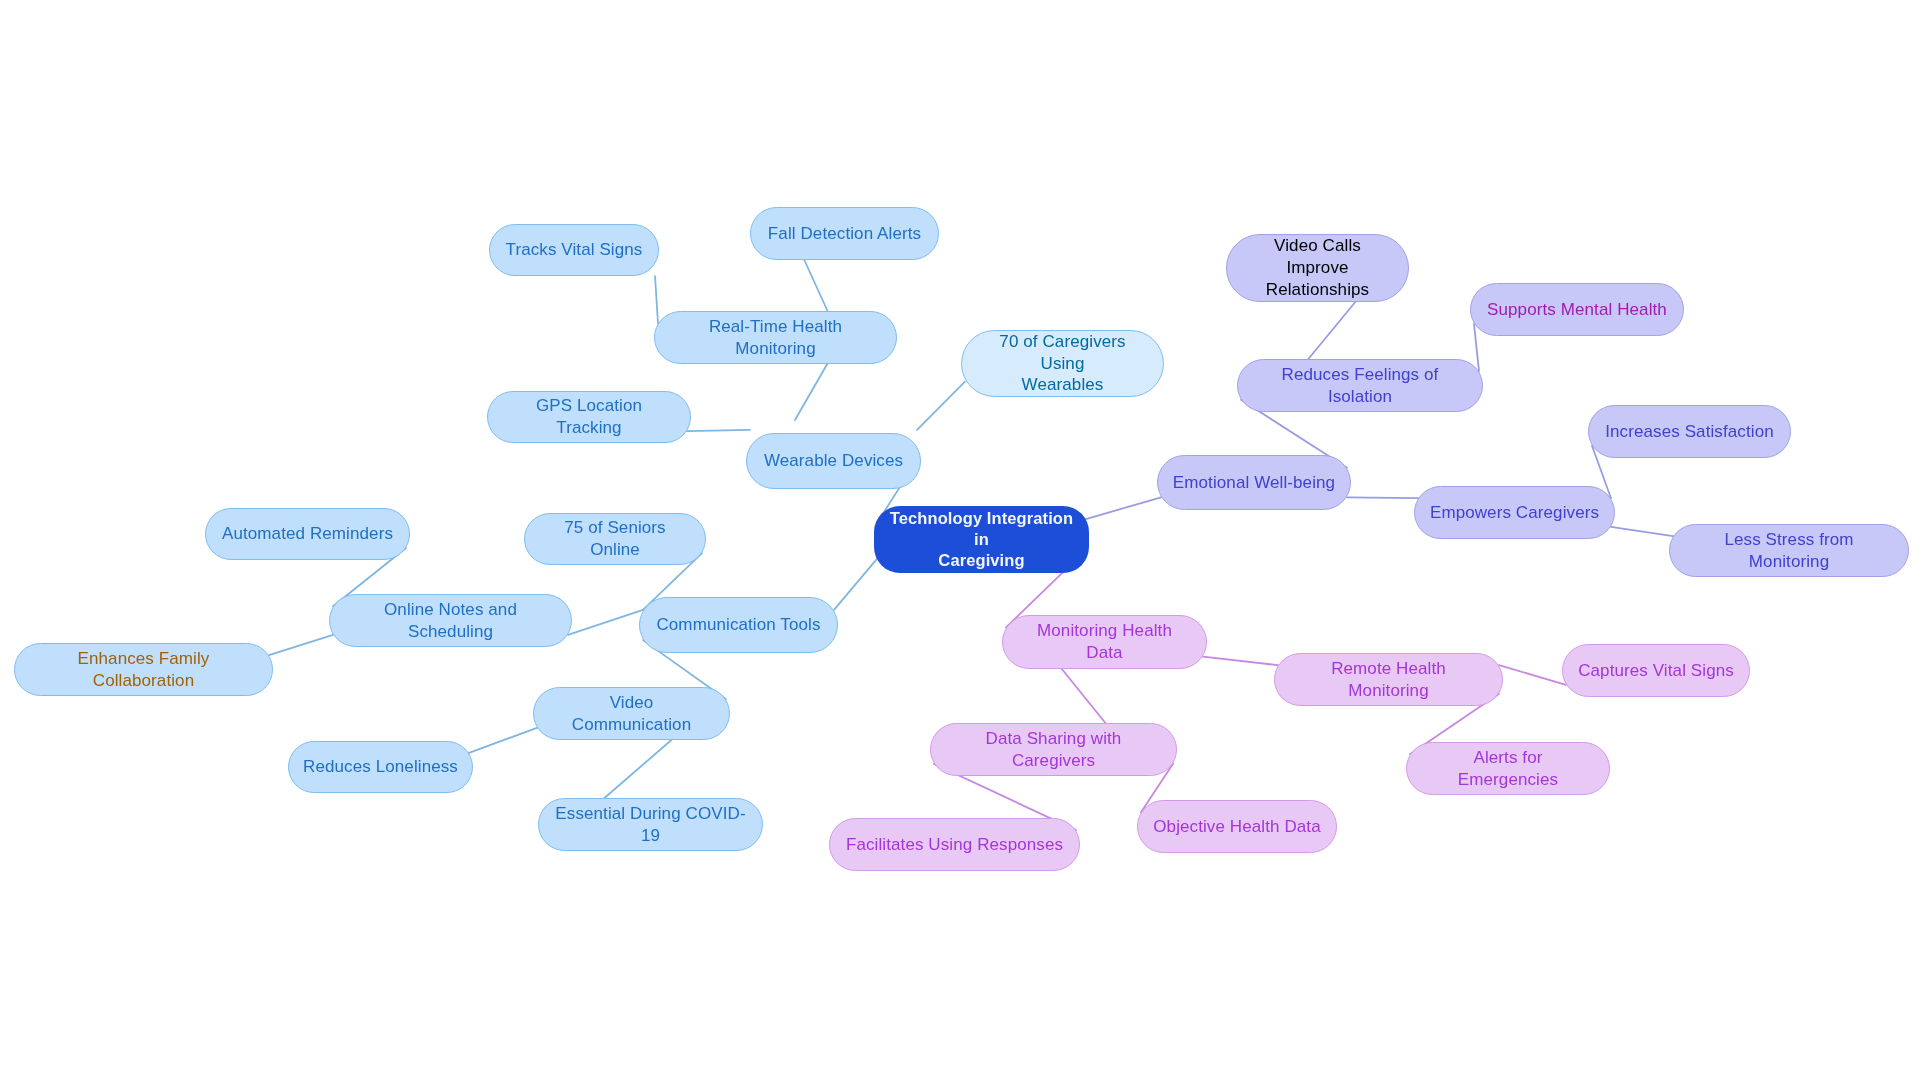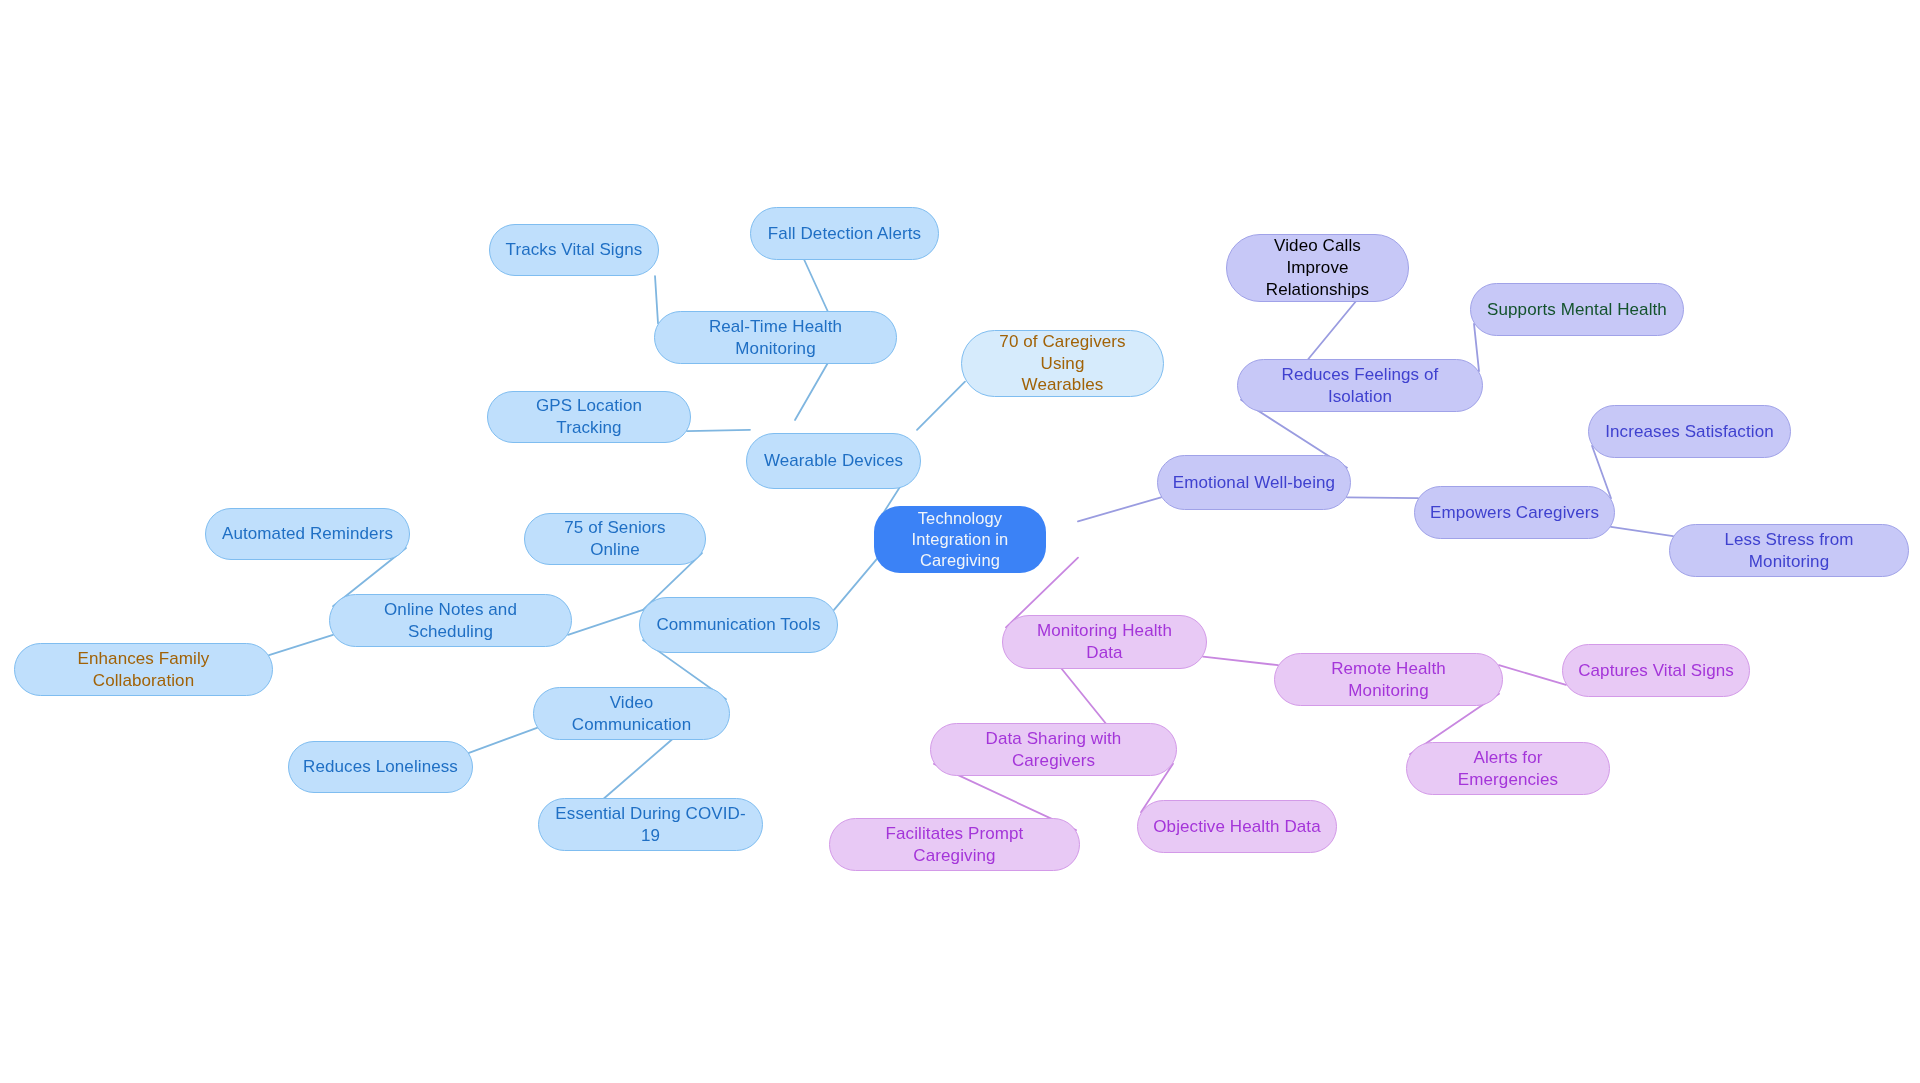--- a/index.html
+++ b/index.html
@@ -74,46 +74,46 @@
       <line x1="1611" y1="526.81" x2="1673" y2="536.19" stroke="#9a9ce0" stroke-width="1.8" stroke-linecap="round"></line>
       <line x1="1078" y1="557.59" x2="1006" y2="627.42" stroke="#c887e0" stroke-width="1.8" stroke-linecap="round"></line>
       <line x1="1059.4" y1="666" x2="1107.84" y2="726" stroke="#c887e0" stroke-width="1.8" stroke-linecap="round"></line>
       <line x1="934" y1="763.81" x2="1076" y2="830.19" stroke="#c887e0" stroke-width="1.8" stroke-linecap="round"></line>
       <line x1="1173" y1="763.81" x2="1141" y2="812.19" stroke="#c887e0" stroke-width="1.8" stroke-linecap="round"></line>
       <line x1="1203" y1="656.58" x2="1278" y2="665.19" stroke="#c887e0" stroke-width="1.8" stroke-linecap="round"></line>
       <line x1="1499" y1="665.19" x2="1566" y2="684.81" stroke="#c887e0" stroke-width="1.8" stroke-linecap="round"></line>
       <line x1="1499" y1="693.81" x2="1410" y2="754.19" stroke="#c887e0" stroke-width="1.8" stroke-linecap="round"></line>
     </svg>
   <div id="nodes-layer">
-      <div class="node root" style="left: 874px; top: 506px; width: 172px; height: 67px; background: #3b82f6; color: rgb(241, 245, 249);"><span>Technology Integration in
+      <div class="node root" style="left: 874px; top: 506px; width: 215px; height: 67px; background: #1d4ed8; color: rgb(241, 245, 249); font-weight: bold;"><span>Technology Integration in
 Caregiving</span></div>
       <div class="node lvl1" style="left: 746px; top: 417px; width: 175px; height: 56px; background: rgb(191, 223, 252); border-color: rgb(127, 189, 240); color: rgb(31, 111, 196); margin-top: 16px;"><span>Wearable Devices</span></div>
       <div class="node lvl2" style="left: 654px; top: 311px; width: 243px; height: 53px; background: rgb(191, 223, 252); border-color: rgb(127, 189, 240); color: rgb(31, 111, 196);"><span>Real-Time Health Monitoring</span></div>
       <div class="node lvl3" style="left: 489px; top: 224px; width: 170px; height: 52px; background: rgb(191, 223, 252); border-color: rgb(127, 189, 240); color: rgb(31, 111, 196);"><span>Tracks Vital Signs</span></div>
       <div class="node lvl3" style="left: 750px; top: 207px; width: 189px; height: 53px; background: rgb(191, 223, 252); border-color: rgb(127, 189, 240); color: rgb(31, 111, 196);"><span>Fall Detection Alerts</span></div>
       <div class="node lvl2" style="left: 487px; top: 391px; width: 204px; height: 52px; background: rgb(191, 223, 252); border-color: rgb(127, 189, 240); color: rgb(31, 111, 196);"><span>GPS Location Tracking</span></div>
-      <div class="node lvl2" style="left: 961px; top: 330px; width: 203px; height: 67px; background: rgb(214, 235, 252); border-color: rgb(127, 189, 240); color: #a16207;"><span>70 of Caregivers Using
+      <div class="node lvl2" style="left: 961px; top: 330px; width: 203px; height: 67px; background: rgb(214, 235, 252); border-color: rgb(127, 189, 240); color: #0369a1;"><span>70 of Caregivers Using
 Wearables</span></div>
       <div class="node lvl1" style="left: 639px; top: 597px; width: 199px; height: 56px; background: rgb(191, 223, 252); border-color: rgb(127, 189, 240); color: rgb(31, 111, 196);"><span>Communication Tools</span></div>
       <div class="node lvl2" style="left: 329px; top: 594px; width: 243px; height: 53px; background: rgb(191, 223, 252); border-color: rgb(127, 189, 240); color: rgb(31, 111, 196);"><span>Online Notes and Scheduling</span></div>
       <div class="node lvl3" style="left: 205px; top: 508px; width: 205px; height: 52px; background: rgb(191, 223, 252); border-color: rgb(127, 189, 240); color: rgb(31, 111, 196);"><span>Automated Reminders</span></div>
       <div class="node lvl3" style="left: 14px; top: 643px; width: 259px; height: 53px; background: rgb(191, 223, 252); border-color: rgb(127, 189, 240); color: #a16207;"><span>Enhances Family Collaboration</span></div>
       <div class="node lvl2" style="left: 533px; top: 687px; width: 197px; height: 53px; background: rgb(191, 223, 252); border-color: rgb(127, 189, 240); color: rgb(31, 111, 196);"><span>Video Communication</span></div>
       <div class="node lvl3" style="left: 288px; top: 741px; width: 185px; height: 52px; background: rgb(191, 223, 252); border-color: rgb(127, 189, 240); color: rgb(31, 111, 196);"><span>Reduces Loneliness</span></div>
       <div class="node lvl3" style="left: 538px; top: 798px; width: 225px; height: 53px; background: rgb(191, 223, 252); border-color: rgb(127, 189, 240); color: rgb(31, 111, 196);"><span>Essential During COVID-19</span></div>
       <div class="node lvl2" style="left: 524px; top: 513px; width: 182px; height: 52px; background: rgb(191, 223, 252); border-color: rgb(127, 189, 240); color: rgb(31, 111, 196);"><span>75 of Seniors Online</span></div>
       <div class="node lvl1" style="left: 1157px; top: 455px; width: 194px; height: 55px; background: rgb(199, 200, 247); border-color: rgb(160, 162, 232); color: rgb(63, 65, 207);"><span>Emotional Well-being</span></div>
       <div class="node lvl2" style="left: 1237px; top: 359px; width: 246px; height: 53px; background: rgb(199, 200, 247); border-color: rgb(160, 162, 232); color: rgb(63, 65, 207);"><span>Reduces Feelings of Isolation</span></div>
       <div class="node lvl3" style="left: 1226px; top: 234px; width: 183px; height: 68px; background: rgb(199, 200, 247); border-color: rgb(160, 162, 232); color: #000000;"><span>Video Calls Improve
 Relationships</span></div>
-      <div class="node lvl3" style="left: 1470px; top: 283px; width: 214px; height: 53px; background: rgb(199, 200, 247); border-color: rgb(160, 162, 232); color: #14532d;"><span>Supports Mental Health</span></div>
+      <div class="node lvl3" style="left: 1470px; top: 283px; width: 214px; height: 53px; background: rgb(199, 200, 247); border-color: rgb(160, 162, 232); color: #a21caf;"><span>Supports Mental Health</span></div>
       <div class="node lvl2" style="left: 1414px; top: 486px; width: 201px; height: 53px; background: rgb(199, 200, 247); border-color: rgb(160, 162, 232); color: rgb(63, 65, 207);"><span>Empowers Caregivers</span></div>
       <div class="node lvl3" style="left: 1588px; top: 405px; width: 203px; height: 53px; background: rgb(199, 200, 247); border-color: rgb(160, 162, 232); color: rgb(63, 65, 207);"><span>Increases Satisfaction</span></div>
       <div class="node lvl3" style="left: 1669px; top: 524px; width: 240px; height: 53px; background: rgb(199, 200, 247); border-color: rgb(160, 162, 232); color: rgb(63, 65, 207);"><span>Less Stress from Monitoring</span></div>
       <div class="node lvl1" style="left: 1002px; top: 615px; width: 205px; height: 54px; background: rgb(232, 201, 245); border-color: rgb(211, 154, 232); color: rgb(164, 53, 217);"><span>Monitoring Health Data</span></div>
       <div class="node lvl2" style="left: 930px; top: 723px; width: 247px; height: 53px; background: rgb(232, 201, 245); border-color: rgb(211, 154, 232); color: rgb(164, 53, 217);"><span>Data Sharing with Caregivers</span></div>
-      <div class="node lvl3" style="left: 829px; top: 818px; width: 251px; height: 53px; background: rgb(232, 201, 245); border-color: rgb(211, 154, 232); color: rgb(164, 53, 217);"><span>Facilitates Prompt Caregiving</span></div>
+      <div class="node lvl3" style="left: 829px; top: 818px; width: 251px; height: 53px; background: rgb(232, 201, 245); border-color: rgb(211, 154, 232); color: rgb(164, 53, 217);"><span>Facilitates Using Responses</span></div>
       <div class="node lvl3" style="left: 1137px; top: 800px; width: 200px; height: 53px; background: rgb(232, 201, 245); border-color: rgb(211, 154, 232); color: rgb(164, 53, 217);"><span>Objective Health Data</span></div>
       <div class="node lvl2" style="left: 1274px; top: 653px; width: 229px; height: 53px; background: rgb(232, 201, 245); border-color: rgb(211, 154, 232); color: rgb(164, 53, 217);"><span>Remote Health Monitoring</span></div>
       <div class="node lvl3" style="left: 1562px; top: 644px; width: 188px; height: 53px; background: rgb(232, 201, 245); border-color: rgb(211, 154, 232); color: rgb(164, 53, 217);"><span>Captures Vital Signs</span></div>
       <div class="node lvl3" style="left: 1406px; top: 742px; width: 204px; height: 53px; background: rgb(232, 201, 245); border-color: rgb(211, 154, 232); color: rgb(164, 53, 217);"><span>Alerts for Emergencies</span></div>
     </div>
 </div>
 
 </body></html>

